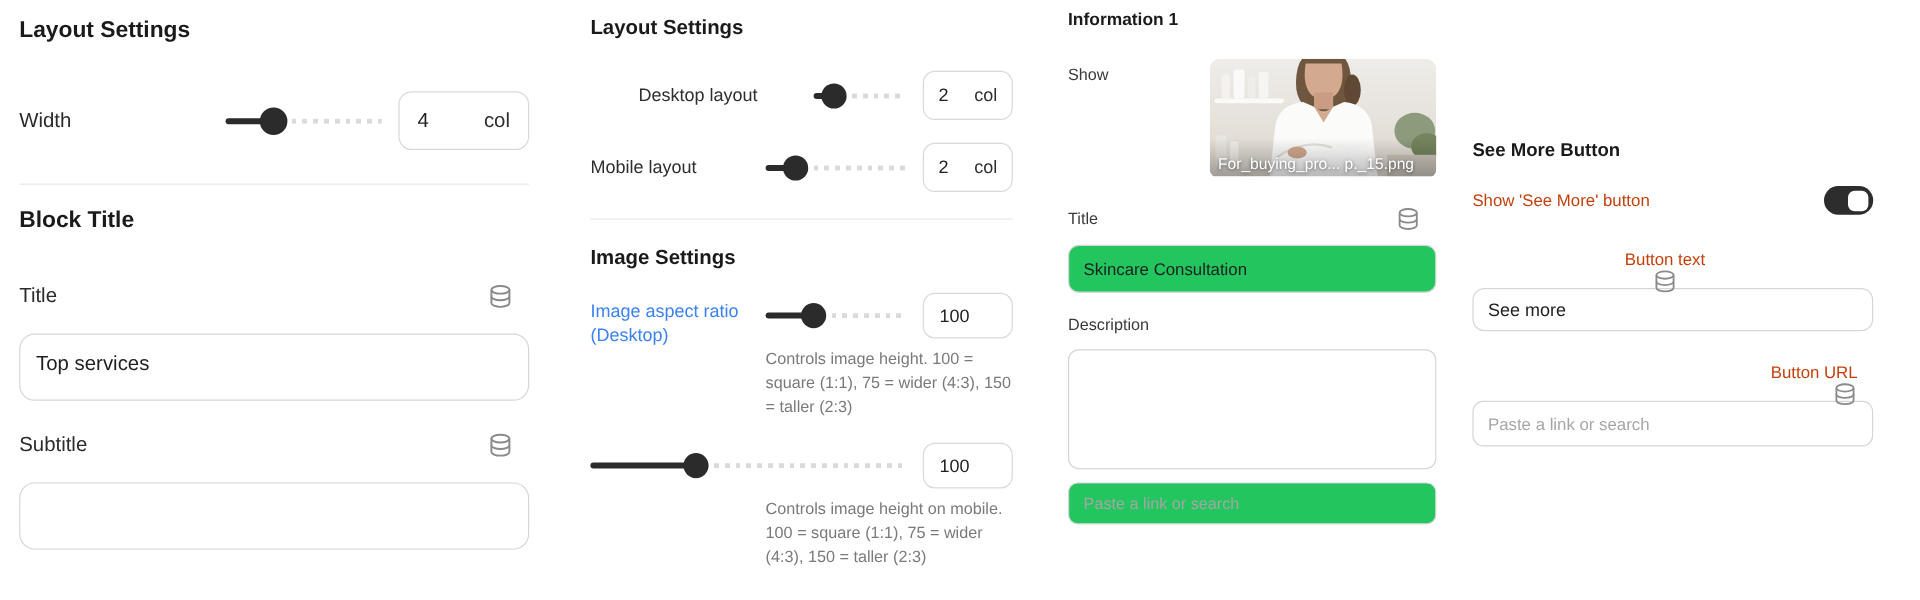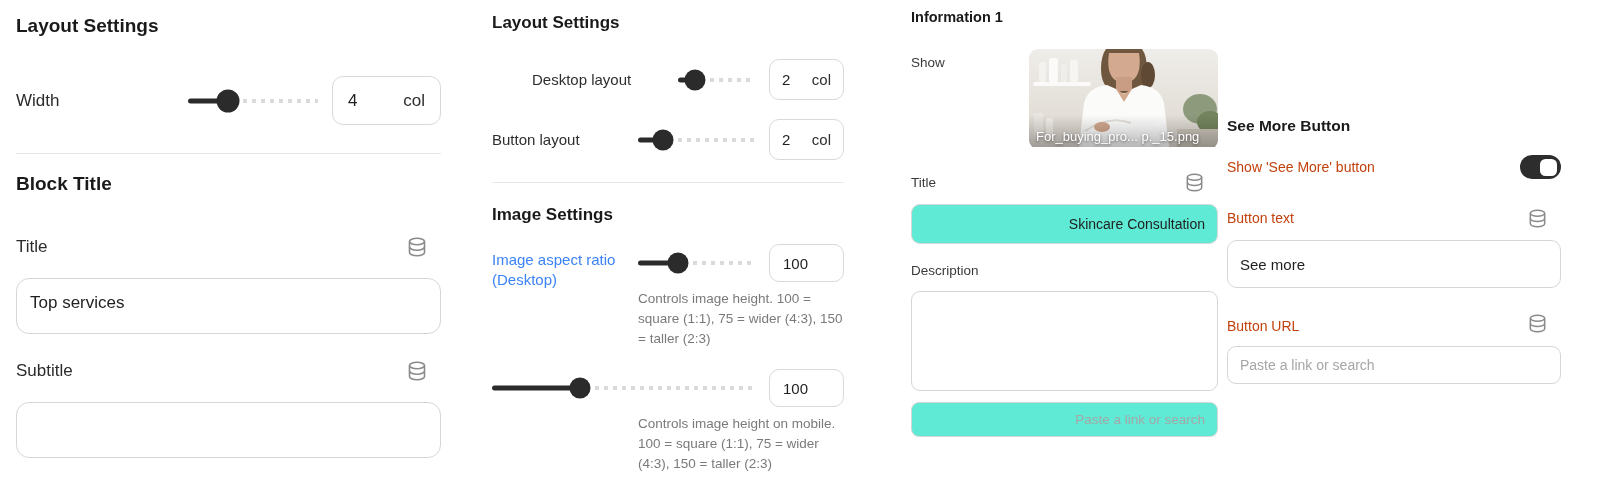--- a/index.html
+++ b/index.html
@@ -2,21 +2,21 @@
 <html><head>
 <meta charset="utf-8">
 <style>
   * { box-sizing: border-box; margin: 0; padding: 0; }
   html,body { width:1600px; height:500px; background:#ffffff; overflow:hidden;
     font-family:"Liberation Sans", sans-serif; color:#1f1f1f; }
   #stage { position:relative; width:1600px; height:500px; background:#fff; }
   .col { position:absolute; }
   #col1 { left:16px;  top:14px;  width:425px; }
   #col2 { left:492px; top:12px;  width:352px; }
-  #col3 { left:911px; top:8px;   width:307px; }
+  #col3 { left:890px; top:8px;   width:307px; }
   #col4 { left:1227px;top:116px; width:334px; }
 
   .h1 { font-size:19px;  font-weight:700; line-height:24px; color:#1a1a1a; }
   .h2 { font-size:17px;  font-weight:700; line-height:22px; color:#1a1a1a; }
   .h3 { font-size:14.5px;font-weight:700; line-height:18px; color:#1a1a1a; }
   .h4 { font-size:15.5px;font-weight:700; line-height:20px; color:#1a1a1a; }
 
   .divider { height:1px; background:#e8e8e8; }
 
   
@@ -76,44 +76,44 @@
   .thumb-wrap { margin-left:auto; width:189px; height:100px; border-radius:9px;
     overflow:hidden; position:relative; flex:none; cursor:pointer; }
   .thumb-wrap svg { display:block; }
   .filename { position:absolute; left:7px; bottom:5px; right:2px; font-size:13px;
     color:#ffffff; text-shadow:0 1px 3px rgba(0,0,0,.55); white-space:nowrap; }
   #col3 .label-row { height:20px; }
   #col3 .label-row.t  { margin-top:23px; }
   #col3 .label-row.d  { margin-top:16px; }
   #col3 .label-row.u  { margin-top:23px; }
   #col3 input[type=text] { display:block; width:100%; border:1px solid #d6d6d6;
-    background:#5eead4; outline:none; color:#1f1f1f; font-family:"Liberation Sans",sans-serif;text-align:right; }
+    background:#22c55e; outline:none; color:#1f1f1f; font-family:"Liberation Sans",sans-serif; }
   #col3 .title-input { height:40px; margin-top:12px; border-radius:9px;
     padding:0 12px; font-size:14px; }
   #col3 textarea { display:block; width:100%; height:100px; margin-top:11px;
     border:1px solid #d6d6d6; border-radius:9px; background:#fff; resize:none;
     font:14px "Liberation Sans", sans-serif; padding:10px 12px; outline:none; }
   #col3 .url-input { height:35px; margin-top:11px; border-radius:8px;
     padding:0 12px; font-size:13.5px; }
   #col3 input::placeholder { color:#a6a6a6; }
 
   
   #col4 .toggle-row { display:flex; align-items:center; justify-content:space-between;
     margin-top:19px; height:24px; }
   #col4 .lbl-md { font-size:14px; color:#c2410c; }
   .toggle { position:relative; width:41px; height:24px; border-radius:12.5px;
     background:#2d2d2d; cursor:pointer; flex:none; }
   .toggle .knob { position:absolute; right:4px; top:3.5px; width:17px; height:17px;
     border-radius:5.5px; background:#ffffff; }
-  #col4 .label-row { height:20px; }
+  #col4 .label-row { height:20px;flex-direction:column; }
   #col4 .label-row.bt { margin-top:29px; }
   #col4 .label-row.bu { margin-top:26px;align-items:flex-end; }
   #col4 input[type=text] { display:block; width:100%; border:1px solid #d6d6d6;
     background:#fff; outline:none; color:#1f1f1f; font-family:"Liberation Sans",sans-serif; }
-  #col4 .btntext-input { height:48px; margin-top:12px; border-radius:10px;
+  #col4 .btntext-input { height:36px; margin-top:12px; border-radius:10px;
     padding:0 12px; font-size:15px; }
   #col4 .btnurl-input { height:38px; margin-top:12px; border-radius:9px;
     padding:0 12px; font-size:14px; }
   #col4 input::placeholder { color:#a6a6a6; }
 
   .db-icon { color:#8a8a8a; flex:none; cursor:pointer; }
 </style>
 </head>
 <body>
 
@@ -176,21 +176,21 @@
         <div class="dots"></div>
         <div class="thumb small"></div>
       </div>
       <div class="valbox">
         <span>2</span>
         <span class="unit">col</span>
       </div>
     </div>
 
     <div class="l-row second">
-      <div class="lbl">Button layout</div>
+      <div class="lbl">Mobile layout</div>
       <div class="slider" style="--fill:21%">
         <div class="fill"></div>
         <div class="dots"></div>
         <div class="thumb small"></div>
       </div>
       <div class="valbox">
         <span>2</span>
         <span class="unit">col</span>
       </div>
     </div>

